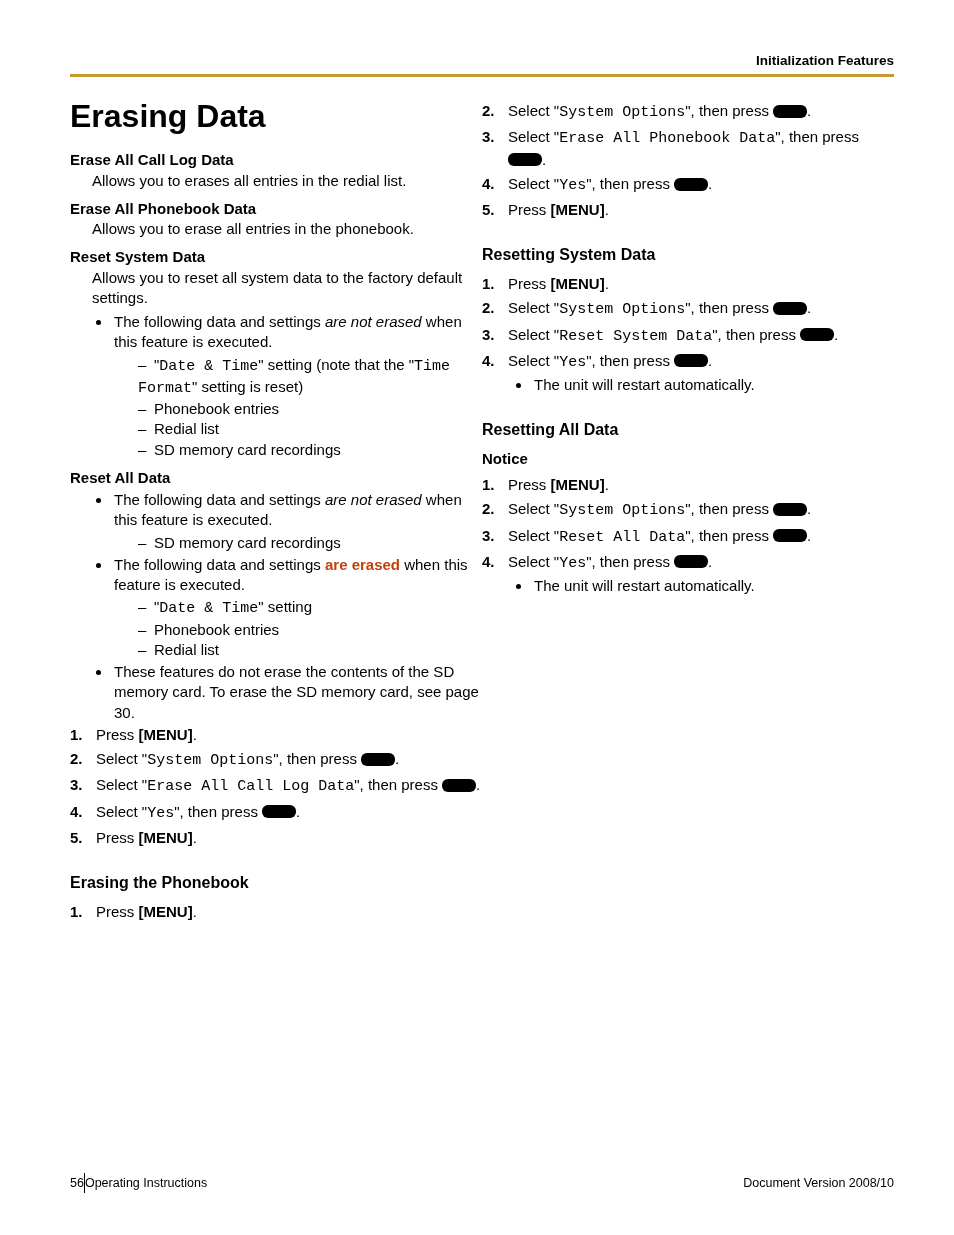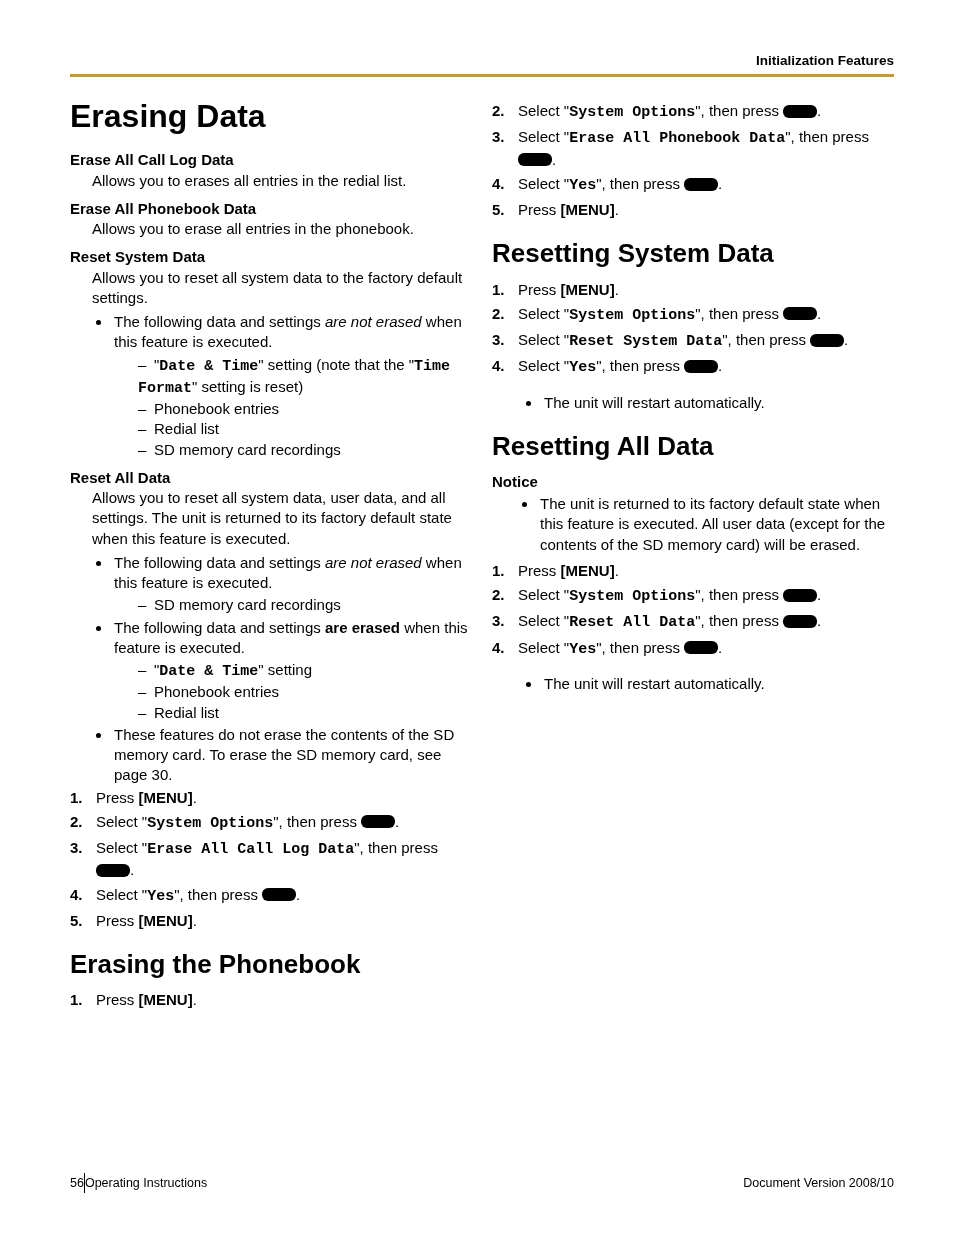--- a/index.html
+++ b/index.html
@@ -22,34 +22,33 @@
     margin-bottom: 4px;
     text-align: right;
   }
   .hr-gold {
     border: none;
     border-top: 3px solid #c79a2b;
     margin-bottom: 18px;
   }
   .columns {
     display: flex;
-    gap: 20px;
   }
   .col {
     width: 50%;
   }
   h1.erase {
     font-size: 32px;
     font-weight: bold;
     margin-bottom: 12px;
   }
   h2.sect {
-    font-size: 26px;
-    font-weight: bold;
-    margin-top: 16px;
+    font-size: 16px;
+    font-weight: bold;
+    margin-top: 24px;
     margin-bottom: 8px;
   }
   p.intro {
     margin-bottom: 10px;
   }
   .defhead {
     font-weight: bold;
     margin-top: 8px;
   }
   .defbody {
@@ -70,24 +69,24 @@
     margin-left: 24px;
     margin-top: 2px;
   }
   ul.dashes > li::before {
     content: "–";
     display: inline-block;
     width: 16px;
   }
   .mono {
     font-family: "Courier New", monospace;
-    font-weight: bold;
+    font-weight: normal;
   }
   .bold { font-weight: bold; }
-  .red { color: #000000; font-weight: bold; }
+  .red { color: #c2410c; font-weight: bold; }
   .uline { font-weight: bold; }
   ol.steps {
     list-style: none;
     margin-left: 0;
     counter-reset: st;
   }
   ol.steps > li {
     counter-increment: st;
     position: relative;
     padding-left: 26px;
@@ -103,21 +102,21 @@
     display: inline-block;
     vertical-align: middle;
     width: 34px;
     height: 13px;
     background: #000;
     border-radius: 6px;
     position: relative;
     top: -1px;
   }
   .notice-block ul.bullets { margin-left: 46px; }
-  ol.steps ul.bullets { margin-left: 24px; margin-top: 14px; }
+  ol.steps ul.bullets { margin-left: 24px; margin-top: 2px; }
   .footer {
     position: absolute;
     bottom: 42px;
     left: 70px;
     right: 60px;
     font-size: 12.5px;
     display: flex;
     align-items: center;
     justify-content: space-between;
   }
@@ -162,21 +161,20 @@
           <ul class="dashes">
             <li><span>"</span><span class="mono">Date &amp; Time</span><span>" setting (note that the "</span><span class="mono">Time Format</span><span>" setting is reset)</span></li>
             <li>Phonebook entries</li>
             <li>Redial list</li>
             <li>SD memory card recordings</li>
           </ul>
         </li>
       </ul>
 
       <div class="defhead">Reset All Data</div>
-      <div class="defbody">Allows you to reset all system data, user data, and all settings. The unit is returned to its factory default state when this feature is executed.</div>
       <ul class="bullets">
         <li>
           <span>The following data and settings </span><span class="ital">are not erased</span><span> when this feature is executed.</span>
           <ul class="dashes">
             <li>SD memory card recordings</li>
           </ul>
         </li>
         <li>
           <span>The following data and settings </span><span class="red">are erased</span><span> when this feature is executed.</span>
           <ul class="dashes">
@@ -221,23 +219,20 @@
         <li><span>Select "</span><span class="mono">Yes</span><span>", then press </span><span class="keycap"></span><span>.</span>
           <ul class="bullets">
             <li>The unit will restart automatically.</li>
           </ul>
         </li>
       </ol>
 
       <h2 class="sect">Resetting All Data</h2>
       <div class="notice-block">
         <div class="uline">Notice</div>
-        <ul class="bullets">
-          <li>The unit is returned to its factory default state when this feature is executed. All user data (except for the contents of the SD memory card) will be erased.</li>
-        </ul>
       </div>
       <ol class="steps" style="margin-top:6px">
         <li><span>Press </span><span class="bold">[MENU]</span><span>.</span></li>
         <li><span>Select "</span><span class="mono">System Options</span><span>", then press </span><span class="keycap"></span><span>.</span></li>
         <li><span>Select "</span><span class="mono">Reset All Data</span><span>", then press </span><span class="keycap"></span><span>.</span></li>
         <li><span>Select "</span><span class="mono">Yes</span><span>", then press </span><span class="keycap"></span><span>.</span>
           <ul class="bullets">
             <li>The unit will restart automatically.</li>
           </ul>
         </li>

